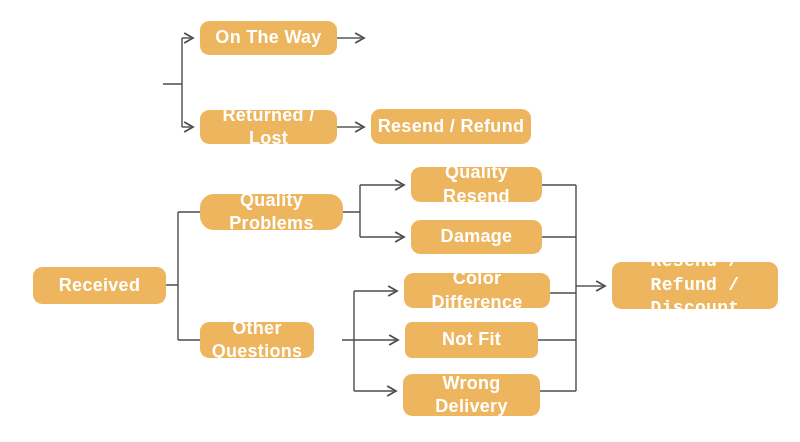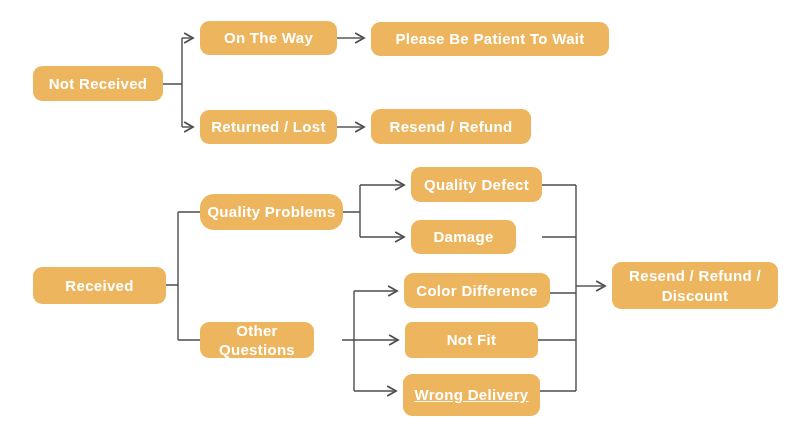--- a/index.html
+++ b/index.html
@@ -19,42 +19,42 @@
   .connectors path { stroke: var(--line-color, #4d4d4d); stroke-width: 1.4; fill: none; }
   .node {
     position: absolute;
     box-sizing: border-box;
     display: flex;
     align-items: center;
     justify-content: center;
     background: var(--node-fill, #ecb55e);
     color: var(--node-text, #ffffff);
     border-radius: 9px;
-    font-size: 15px;
+    font-size: 18px;
     font-weight: 700;
     letter-spacing: 0.3px;
     text-align: center;
     line-height: 1.3;
     padding: 2px 6px;
   }
   
   .n-not-received     { left: 33px;  top: 66px;  width: 130px; height: 35px; }
   .n-on-the-way       { left: 200px; top: 21px;  width: 137px; height: 34px; }
   .n-please-wait      { left: 371px; top: 22px;  width: 238px; height: 34px; }
   .n-returned-lost    { left: 200px; top: 110px; width: 137px; height: 34px; }
   .n-resend-refund    { left: 371px; top: 109px; width: 160px; height: 35px; }
   .n-received         { left: 33px;  top: 267px; width: 133px; height: 37px; text-align: center; }
   .n-quality-problems { left: 200px; top: 194px; width: 143px; height: 36px; border-radius: 14px; }
   .n-other-questions  { left: 200px; top: 322px; width: 114px; height: 36px; }
   .n-quality-defect   { left: 411px; top: 167px; width: 131px; height: 35px; }
-  .n-damage           { left: 411px; top: 220px; width: 105px; height: 34px; }
+  .n-damage           { left: 411px; top: 220px; width: 131px; height: 34px; }
   .n-color-difference { left: 404px; top: 273px; width: 146px; height: 35px; }
   .n-not-fit          { left: 405px; top: 322px; width: 133px; height: 36px; border-radius: 7px; }
-  .n-wrong-delivery   { left: 403px; top: 374px; width: 137px; height: 42px; text-decoration: underline; }
-  .n-final            { left: 612px; top: 262px; width: 166px; height: 47px; }
+  .n-wrong-delivery   { left: 403px; top: 374px; width: 137px; height: 42px; }
+  .n-final            { left: 612px; top: 262px; width: 166px; height: 47px; font-family: Liberation Mono, monospace; }
 </style>
 </head>
 <body>
 
 <div class="stage">
 
   <svg class="connectors" viewBox="0 0 800 442" xmlns="http://www.w3.org/2000/svg">
     <defs>
       <marker id="arw" viewBox="0 0 10 10" refX="8.5" refY="5" markerWidth="9" markerHeight="9" orient="auto">
         <path d="M1.5,1 L8.5,5 L1.5,9" fill="none" stroke="var(--line-color, #4d4d4d)" stroke-width="1.4"></path>
@@ -77,37 +77,35 @@
 
     <path d="M342,340 H354 M354,291 V391"></path>
     <path d="M354,291 H397" marker-end="url(#arw)"></path>
     <path d="M354,340 H398" marker-end="url(#arw)"></path>
     <path d="M354,391 H396" marker-end="url(#arw)"></path>
 
     <path d="M542,185 H576 M542,237 H576 M550,293 H576 M538,340 H576 M540,391 H576 M576,185 V391"></path>
     <path d="M576,286 H605" marker-end="url(#arw)"></path>
   </svg>
 
-  <div class="node n-not-received">Not Received</div>
 
   <div class="node n-on-the-way">On The Way</div>
 
-  <div class="node n-please-wait">Please Be Patient To Wait</div>
 
   <div class="node n-returned-lost">Returned / Lost</div>
 
   <div class="node n-resend-refund">Resend / Refund</div>
 
   <div class="node n-received">Received</div>
 
   <div class="node n-quality-problems">Quality Problems</div>
 
   <div class="node n-other-questions">Other Questions</div>
 
-  <div class="node n-quality-defect">Quality Defect</div>
+  <div class="node n-quality-defect">Quality Resend</div>
 
   <div class="node n-damage">Damage</div>
 
   <div class="node n-color-difference">Color Difference</div>
 
   <div class="node n-not-fit">Not Fit</div>
 
   <div class="node n-wrong-delivery">Wrong Delivery</div>
 
   <div class="node n-final">Resend / Refund / Discount</div>

